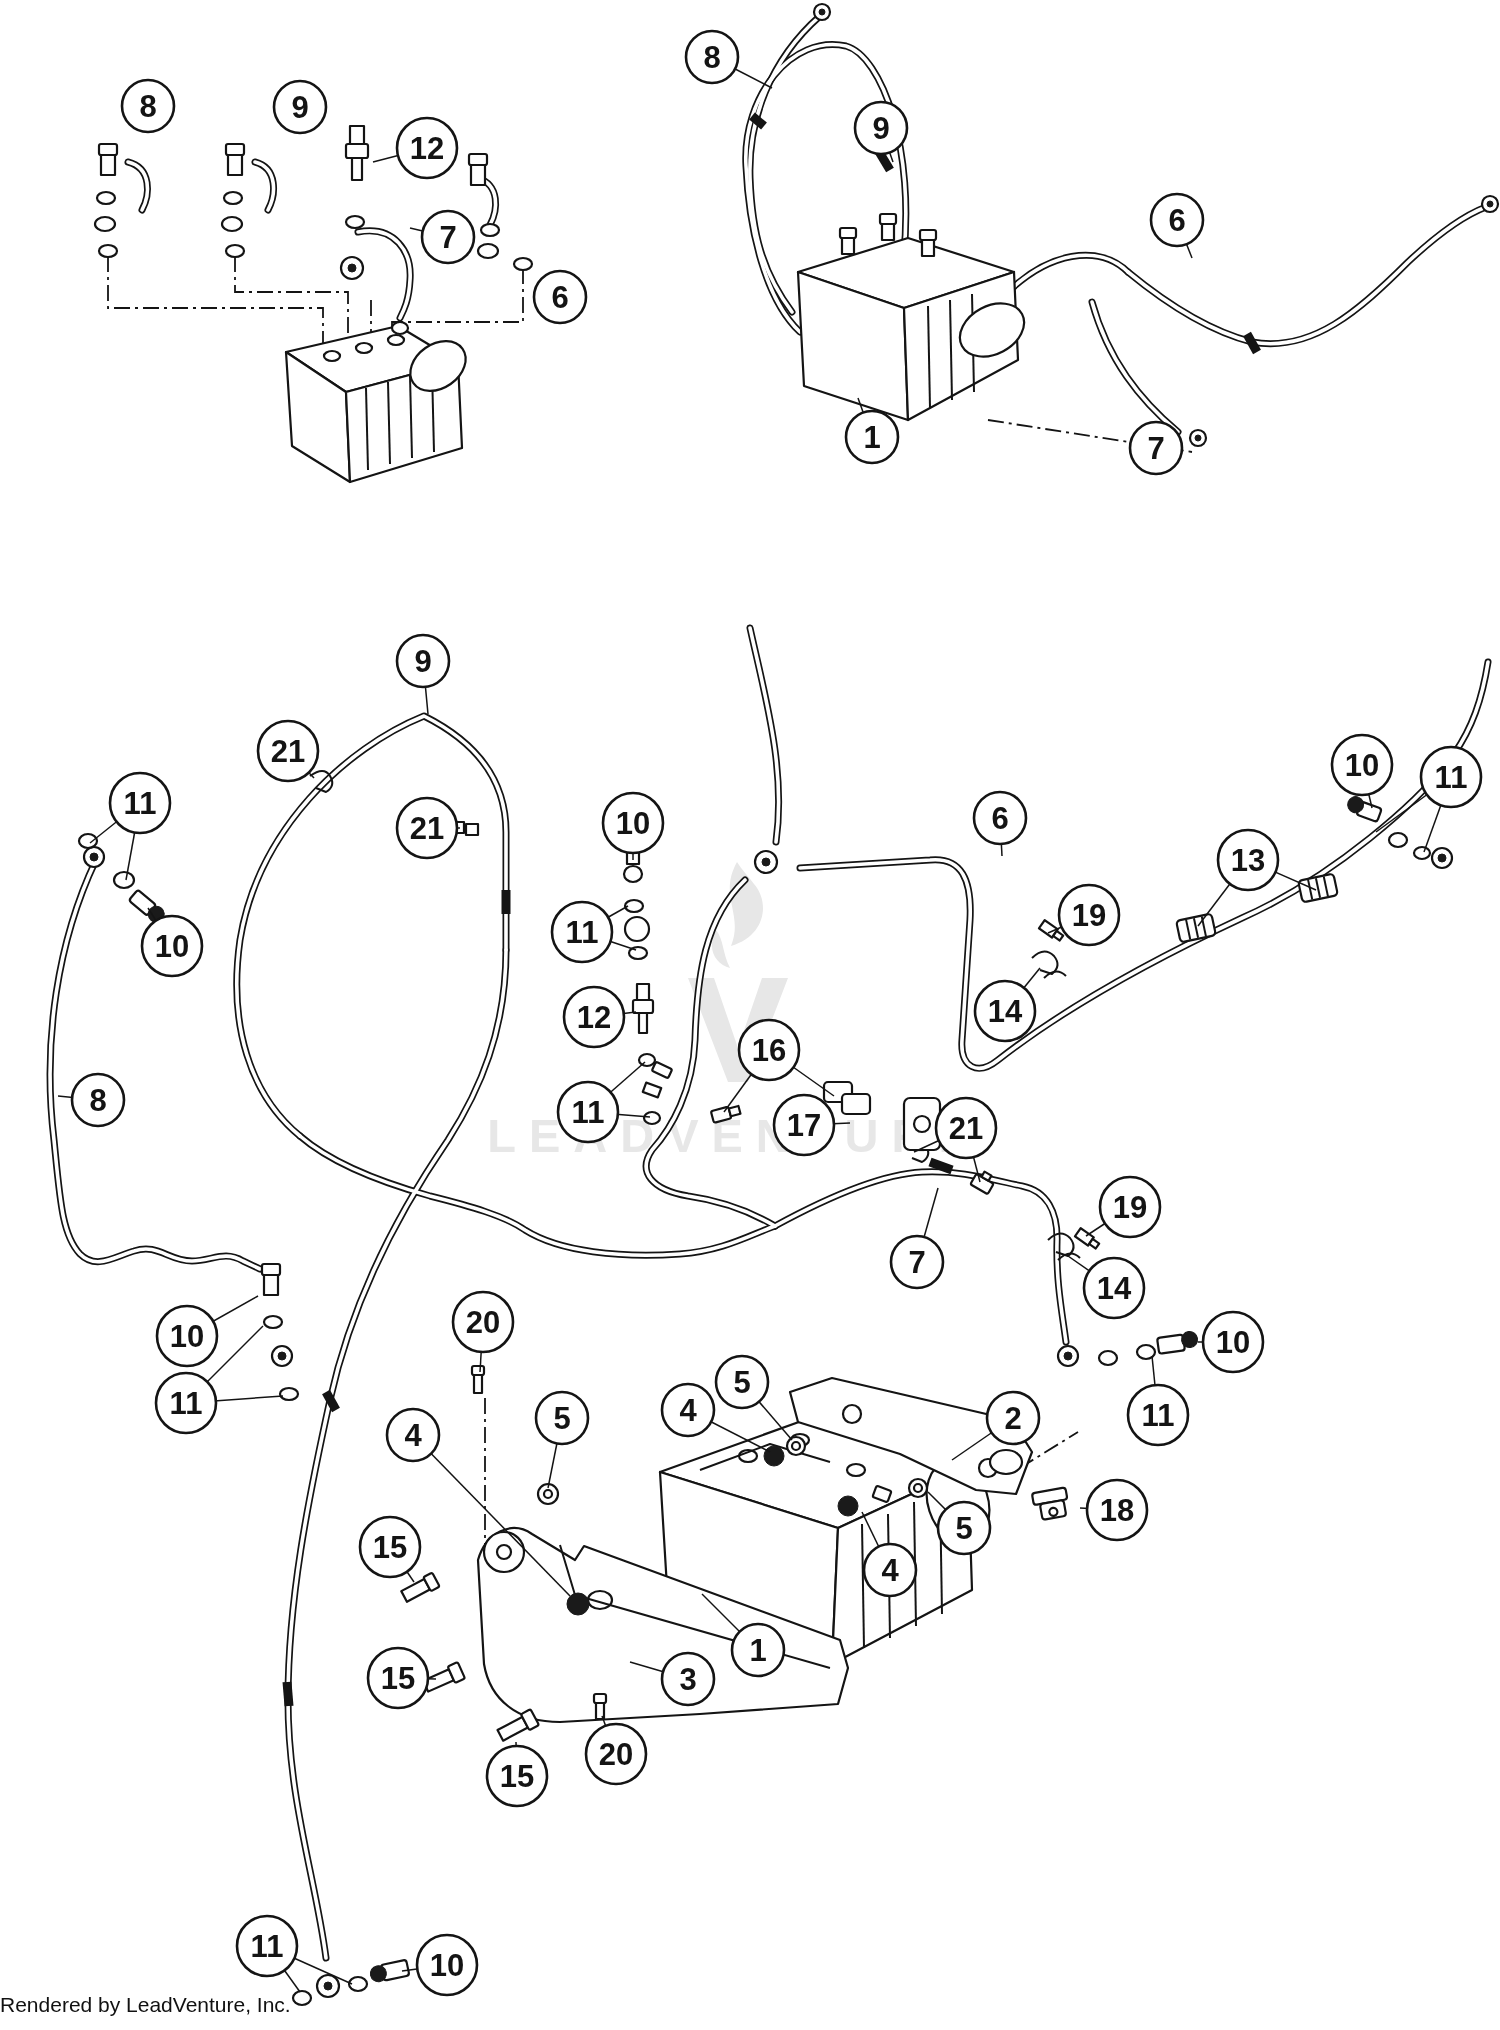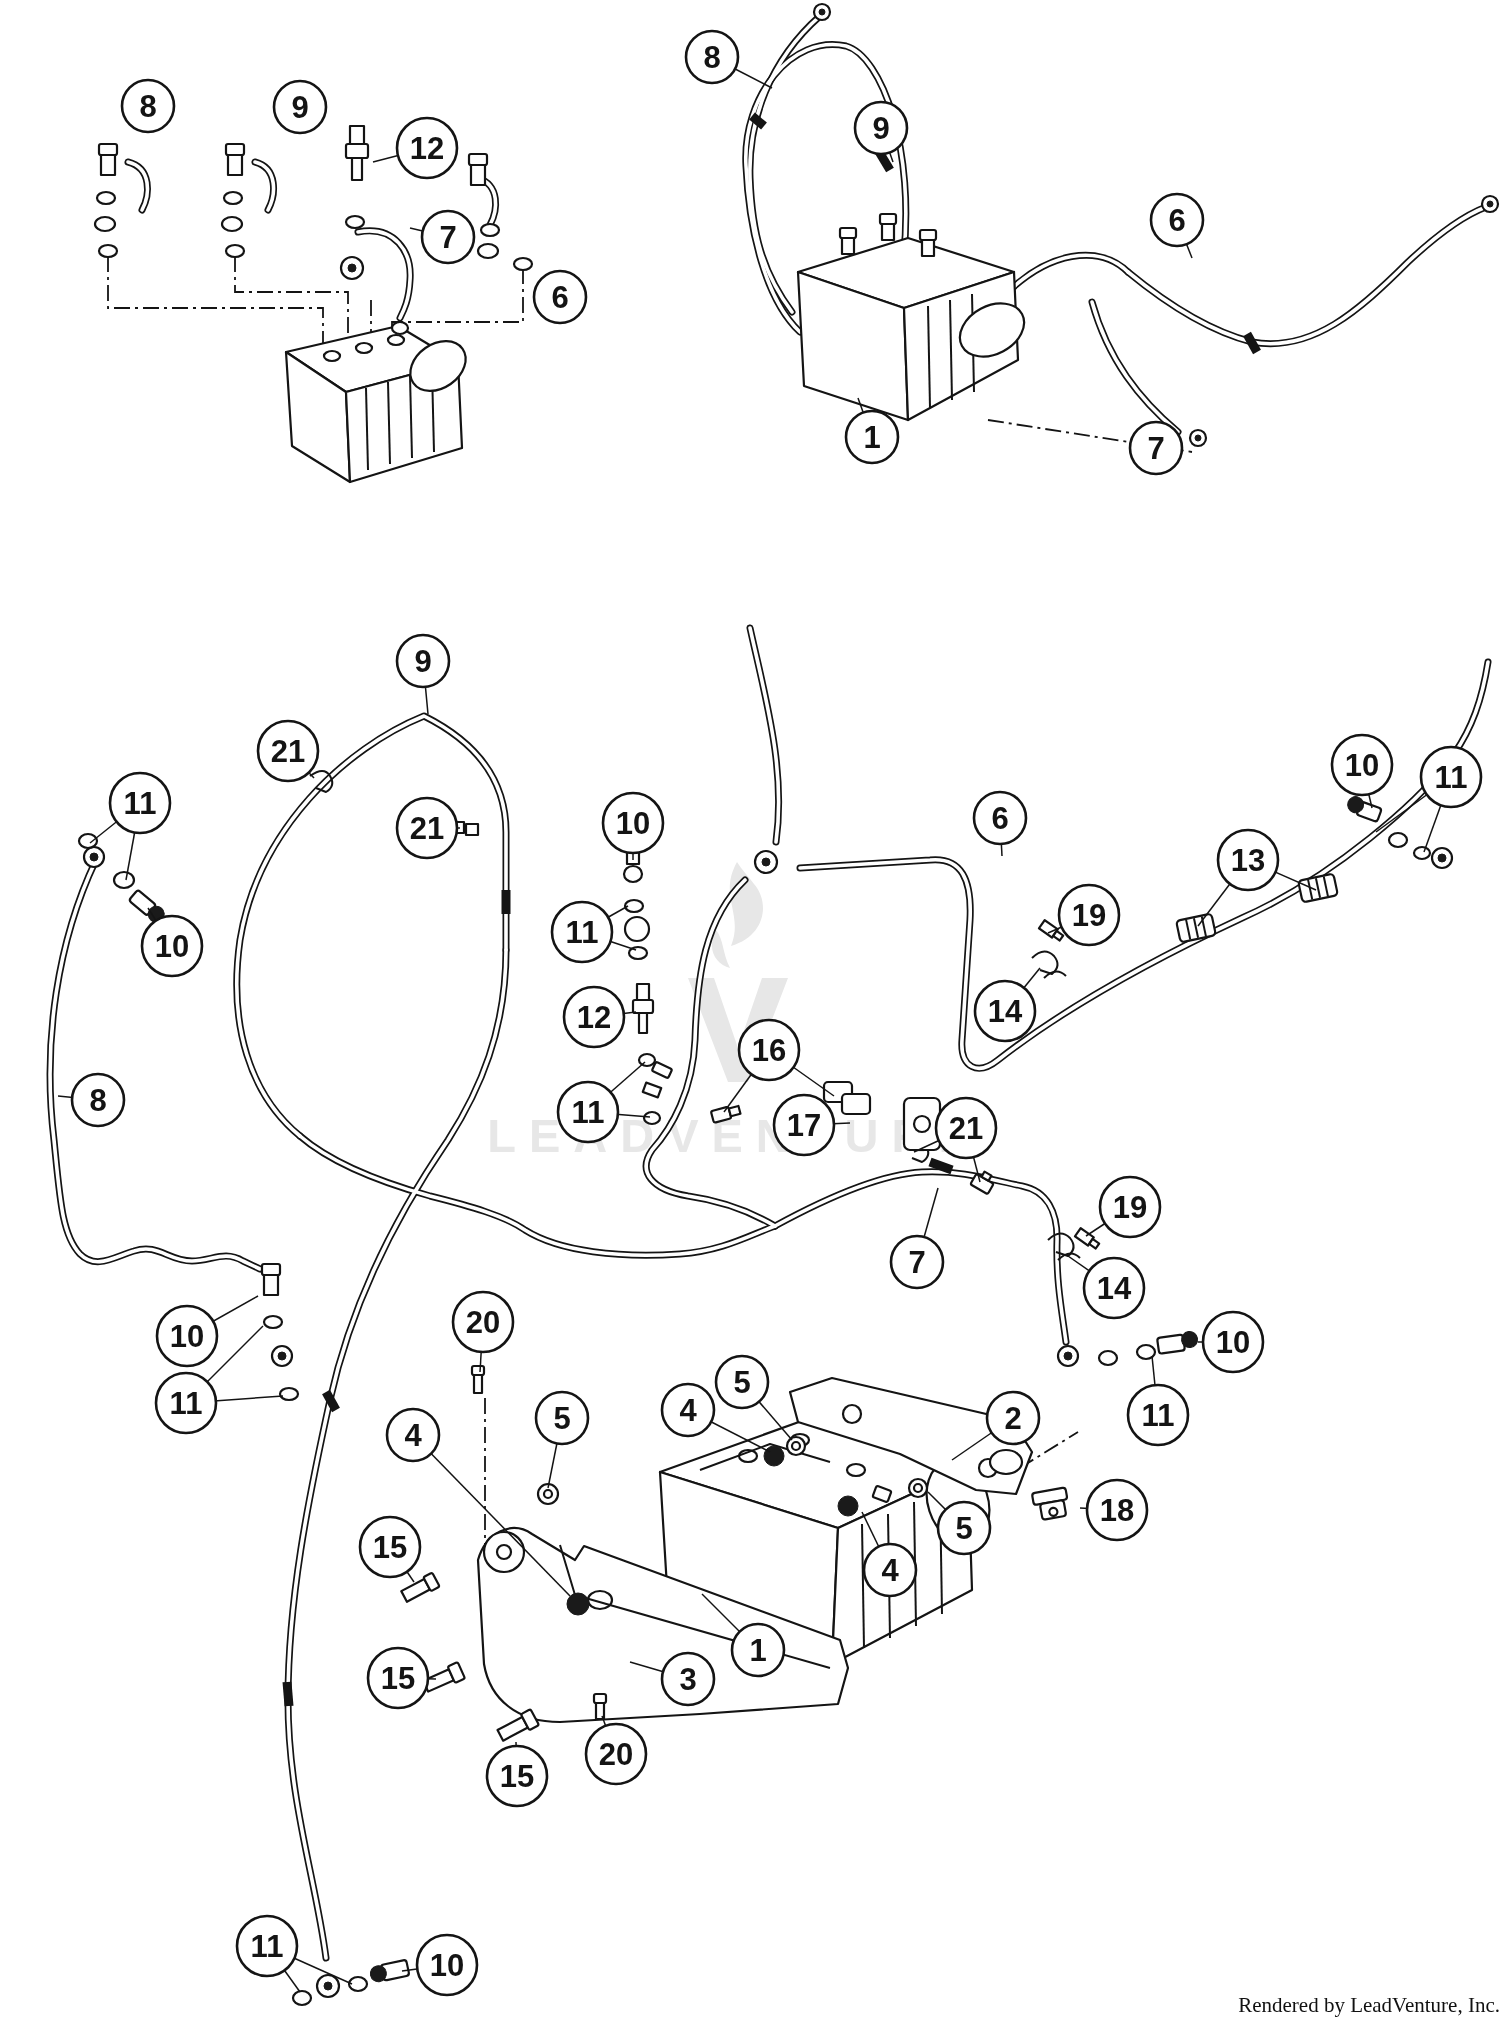--- a/index.html
+++ b/index.html
@@ -13,22 +13,22 @@
   .part{fill:#ffffff;stroke:#141414;stroke-width:2.2;stroke-linejoin:round;}
   .dark{fill:#1a1a1a;stroke:#1a1a1a;}
   .band{stroke:#141414;stroke-width:9;stroke-linecap:butt;}
   .callout-circle{fill:#ffffff;stroke:#141414;stroke-width:2.6;}
   .callout-num{font-family:"Liberation Sans", sans-serif;font-weight:bold;font-size:31px;
                fill:#141414;text-anchor:middle;}
   .leader{stroke:#141414;stroke-width:1.5;fill:none;}
   .wm{fill:#e7e7e7;}
   .wm-text{font-family:"Liberation Sans", sans-serif;font-weight:bold;font-size:47px;
            letter-spacing:13px;fill:#e7e7e7;text-anchor:middle;}
-  .footer{position:absolute;left:0;top:1993px;width:1500px;text-align:right;
-          font-size:21px;color:#111;font-family:Liberation Serif, serif;}
+  .footer{position:absolute;left:0;top:1993px;width:1500px;text-align:left;
+          font-size:21px;color:#111;font-family:Liberation Sans, sans-serif;}
 </style>
 </head>
 <body>
 
 <div class="page">
 
 <svg width="1500" height="2030" viewBox="0 0 1500 2030">
 
   <g>
     <path class="wm" d="M737,862 C718,896 744,914 731,946 C766,936 770,902 754,884 C748,876 742,870 737,862 Z

